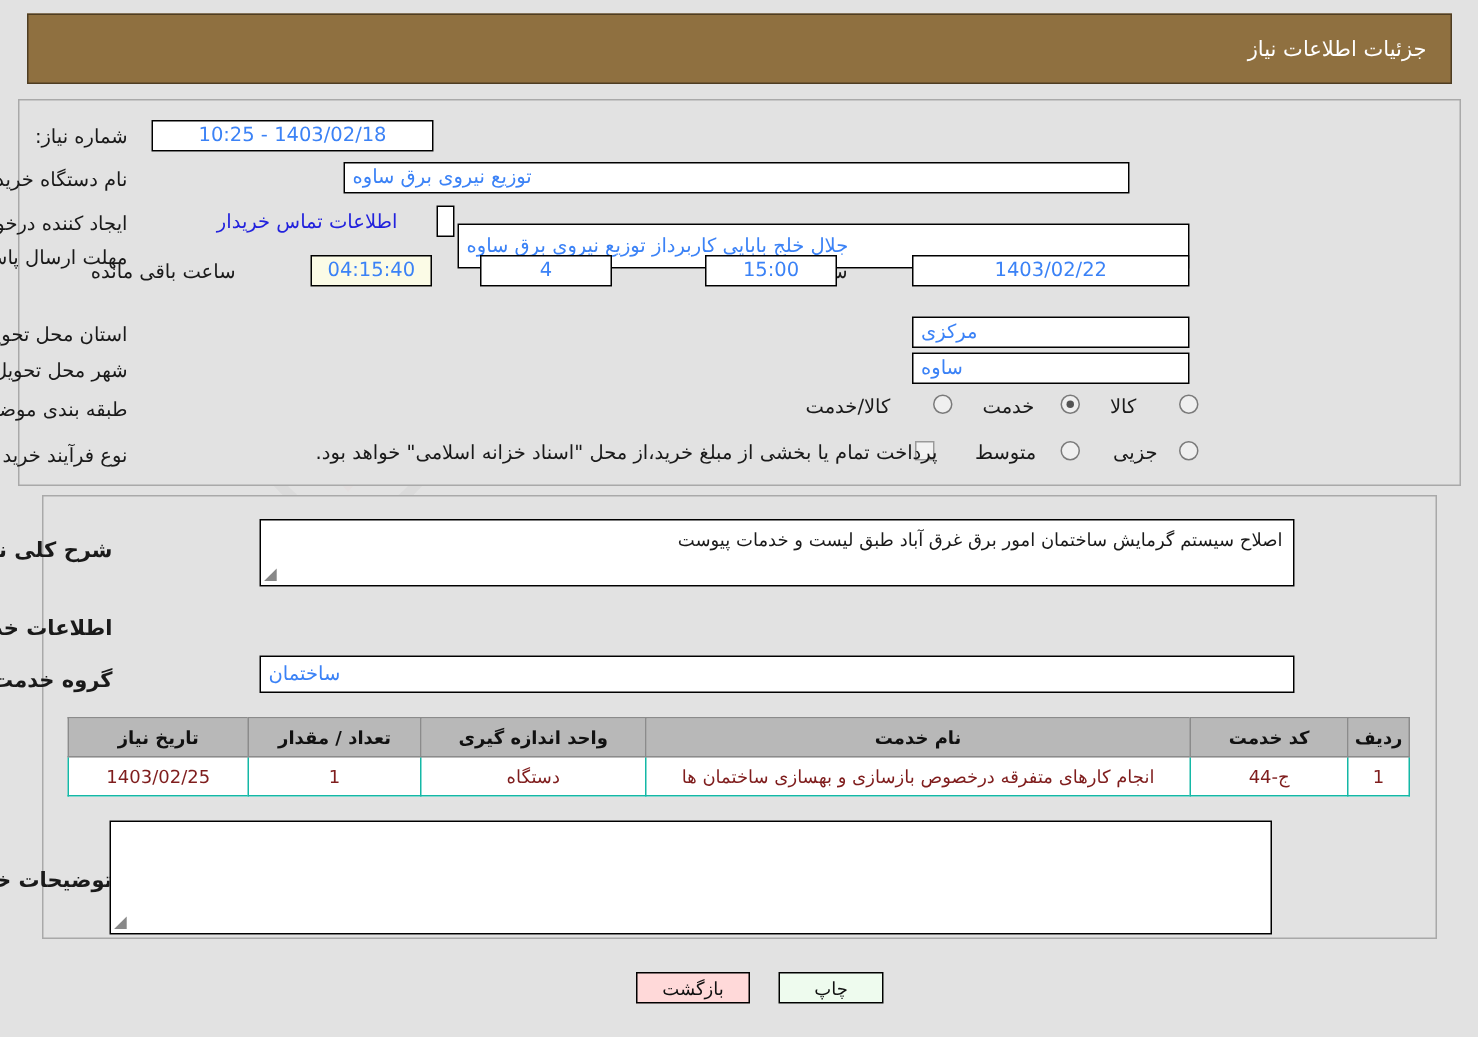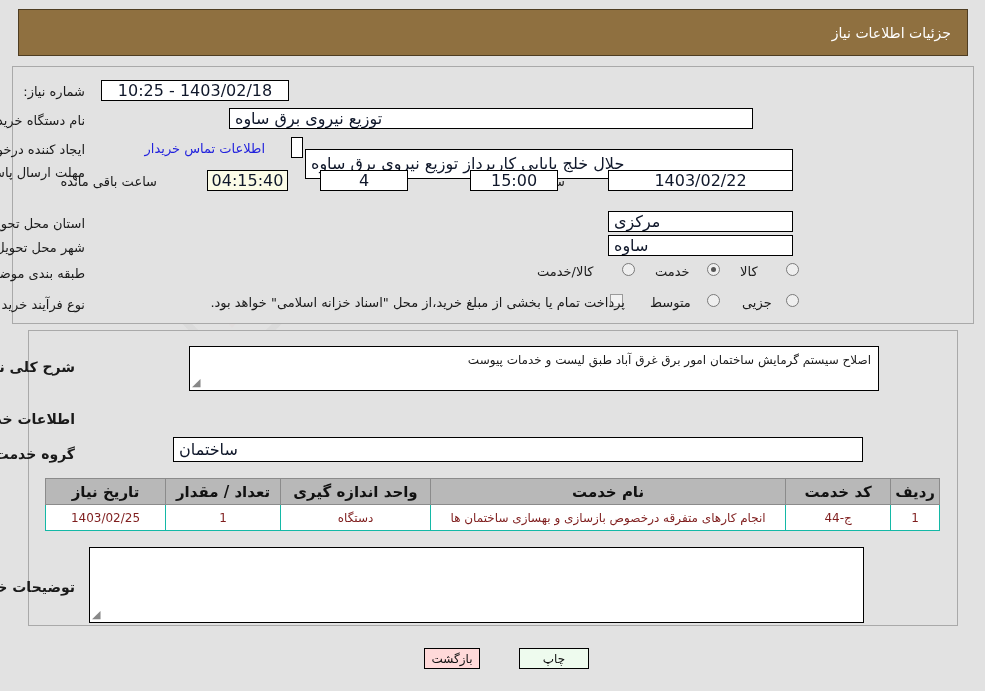--- a/index.html
+++ b/index.html
@@ -61,22 +61,22 @@
     text-align: right;
     white-space: nowrap;
     line-height: 15px;
     z-index: 3;
   }
   .lbl.bold { font-weight: bold; }
   .fld {
     position: absolute;
     background: #ffffff;
     border: 1px solid #000000;
-    font-size: 16px;
-    color: #0f172a;
+    font-size: 13px;
+    color: #3b82f6;
     display: flex;
     align-items: center;
     padding: 0 5px;
     line-height: 1;
     overflow: hidden;
     white-space: nowrap;
     z-index: 3;
   }
   .fld.center { justify-content: center; }
   .fld.right  { justify-content: flex-end; }
@@ -122,21 +122,20 @@
     position: absolute;
     background: #ffffff;
     border: 1px solid #000000;
     font-size: 12px;
     color: #1a1a1a;
     padding: 5px 7px 0 7px;
     text-align: right;
     line-height: 16px;
     overflow: hidden;
     z-index: 3;
-    margin-left: 16px;
   }
   .ta .grip {
     position: absolute;
     left: 2px; bottom: 1px;
     width: 12px; height: 12px;
     color: #888;
     font-size: 11px;
     line-height: 12px;
     transform: scaleX(-1);
   }
@@ -152,21 +151,21 @@
     background: #ffffff;
   }
   .tbl th {
     background: #b8b8b8;
     border: 1px solid #8b8b8b;
     color: #111;
     font-weight: bold;
     height: 26px;
     padding: 2px 4px;
     text-align: center;
-    font-size: 15px;
+    font-size: 12px;
   }
   .tbl td {
     background: #ffffff;
     border: 1px solid #14b8a6;
     color: #7f1d1d;
     height: 26px;
     padding: 2px 6px;
     text-align: center;
     font-size: 12px;
   }
@@ -177,21 +176,21 @@
     border: 1px solid #000000;
     font-size: 12px;
     color: #111;
     display: flex;
     align-items: center;
     justify-content: center;
     cursor: pointer;
     z-index: 4;
   }
   #btn-print  { left: 519px; top: 648px; width: 70px; height: 21px; background: #eefbee; }
-  #btn-back   { left: 424px; top: 648px; width: 56px; height: 21px; background: #ffd9d9; }
+  #btn-back   { left: 424px; top: 648px; width: 76px; height: 21px; background: #ffd9d9; }
 </style>
 </head>
 <body>
 
 <div id="page">
 
   <svg class="watermark" viewBox="0 0 985 230">
     <g opacity="0.45">
 
       <path d="M232 12 L300 34 L300 108 C300 150 266 180 232 196 C198 180 164 150 164 108 L164 34 Z" fill="none" stroke="#b0b0b0" stroke-width="7"></path>

